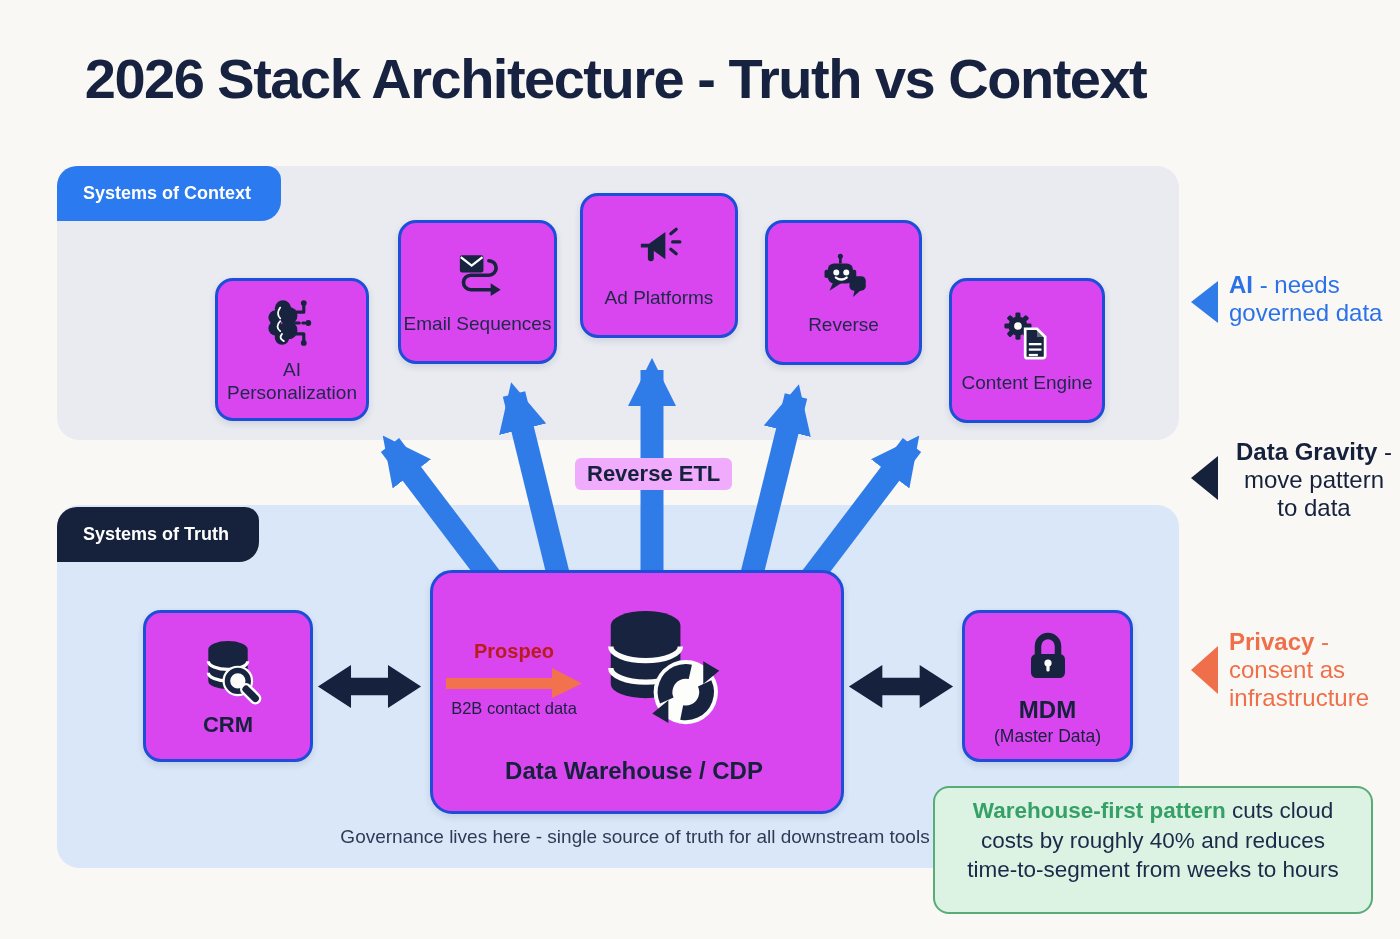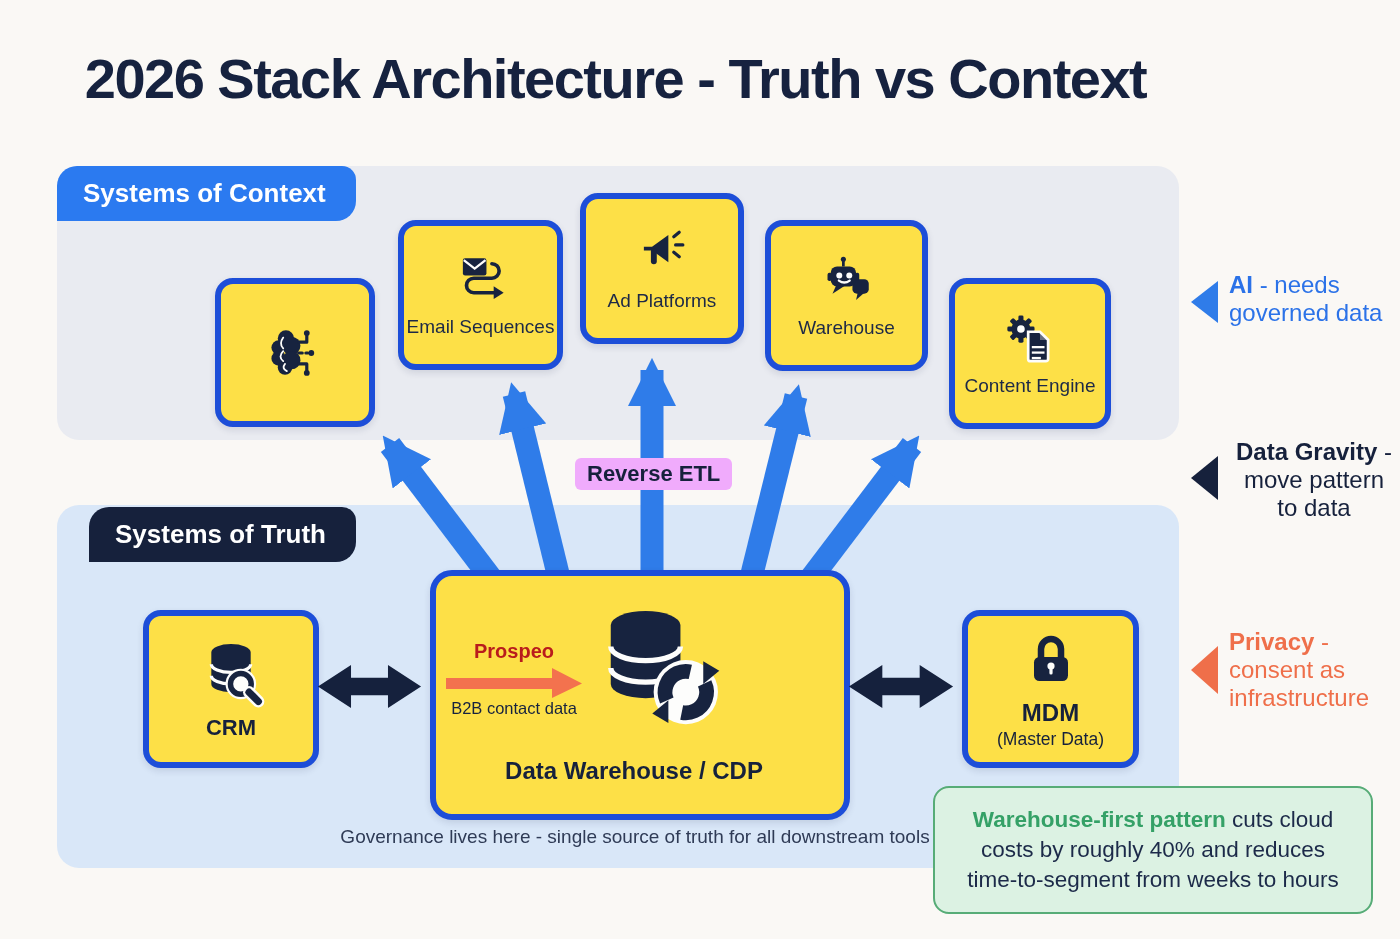--- a/index.html
+++ b/index.html
@@ -16,27 +16,27 @@
     font-size:56px;font-weight:800;letter-spacing:-1.5px;color:#16223f;
   }
   
   .panel{border-radius:22px;}
   .panel-context{left:57px;top:166px;width:1122px;height:274px;background:#e9ebf1;}
   .panel-truth{left:57px;top:505px;width:1122px;height:363px;background:#d9e7f8;}
   
   .badge{
     height:55px;line-height:55px;padding:0 30px 0 26px;
     border-radius:20px 14px 20px 0;
-    color:#ffffff;font-size:26px;font-weight:700;white-space:nowrap;
+    color:#ffffff;font-size:18px;font-weight:700;white-space:nowrap;
   }
   .badge-context{left:57px;top:166px;background:#2b7af0;}
-  .badge-truth{left:57px;top:507px;background:#16213c;margin-left:32px;}
+  .badge-truth{left:57px;top:507px;background:#16213c;}
   
   .card{
-    background:#fde047;border:6px solid #1d4ed8;border-radius:18px;
+    background:#d946ef;border:3px solid #1d4ed8;border-radius:18px;
     box-shadow:0 3px 7px rgba(25,35,70,.12);
     display:flex;flex-direction:column;align-items:center;justify-content:center;
     gap:7px;text-align:center;
   }
   .card .lbl{font-size:19px;font-weight:500;line-height:1.2;color:#1d2947;}
   .card .lbl-b{font-size:22px;font-weight:700;color:#16213c;line-height:1.15;}
   .card .lbl-sub{font-size:17.5px;font-weight:400;color:#16213c;line-height:1.2;}
   .c-ai{left:215px;top:278px;width:148px;height:137px;}
   .c-email{left:398px;top:220px;width:153px;height:138px;}
   .c-ads{left:580px;top:193px;width:152px;height:139px;}
@@ -53,21 +53,21 @@
   .retl{
     left:575px;top:458px;padding:3px 12px;background:#f0abfc;border-radius:6px;
     font-size:22px;font-weight:700;color:#16213c;
   }
   
   .gov{left:240px;top:826px;width:790px;text-align:center;font-size:19px;color:#2f3b56;}
   
   .callout{
     left:933px;top:786px;width:440px;height:128px;box-sizing:border-box;
     background:#dcf2e3;border:2px solid #57ac77;border-radius:16px;
-    display:flex;align-items:center;justify-content:center;padding:8px 24px;
+    display:flex;justify-content:center;padding:8px 24px;
     text-align:center;font-size:22.5px;line-height:1.32;font-weight:500;color:#1c2a49;
   }
   .callout b{color:#35a167;font-weight:700;}
   
   .note{font-size:24px;line-height:1.17;}
   .note b{font-weight:700;}
   .note-ai{left:1229px;top:271px;width:170px;color:#2b72e8;}
   .note-dg{left:1229px;top:438px;width:170px;color:#16213c;text-align:center;}
   .note-pr{left:1229px;top:628px;width:175px;color:#ef6f4a;}
   svg{display:block;}
@@ -116,20 +116,21 @@
           <path d="M36 32 H40"></path>
           <path d="M44 32 H46"></path>
       </g>
       <g fill="#17233f">
         <circle cx="45" cy="10" r="3.2"></circle>
           <circle cx="50" cy="32" r="3.2"></circle>
           <circle cx="45" cy="54" r="3.2"></circle>
       </g>
     </svg>
   </span>
+  <span class="lbl">AI Personalization</span>
 </div>
 
 <div class="abs card c-email">
   <span>
     <svg width="58" height="58" viewBox="0 0 64 64">
       <rect x="12" y="8" width="26" height="19" rx="2.5" fill="#17233f"></rect>
       <path d="M13 10 L25 19.5 L37 10" stroke="#fdfdfc" stroke-width="2.5" fill="none"></path>
       <path d="M44 14 a8 8 0 0 1 0 16 H24 a8 8 0 0 0 0 16 h22" stroke="#17233f" stroke-width="4" fill="none" stroke-linecap="round"></path>
       <polygon points="46,39 57,46 46,53" fill="#17233f"></polygon>
     </svg>
@@ -161,21 +162,21 @@
       <circle cx="28" cy="8" r="2.8" fill="#17233f"></circle>
       <rect x="10.5" y="23" width="4.5" height="9" rx="2" fill="#17233f"></rect>
       <rect x="41" y="23" width="4.5" height="9" rx="2" fill="#17233f"></rect>
       <rect x="14" y="16" width="28" height="22" rx="7" fill="#17233f"></rect>
       <polygon points="20,37 16,46 30,37" fill="#17233f"></polygon>
       <circle cx="23.5" cy="26" r="3.3" fill="#fdfdfc"></circle>
         <circle cx="34.5" cy="26" r="3.3" fill="#fdfdfc"></circle>
       <path d="M23 31.5 Q29 35.8 35 31.5" stroke="#fdfdfc" stroke-width="2.5" fill="none" stroke-linecap="round"></path>
     </svg>
   </span>
-  <span class="lbl">Warehouse</span>
+  <span class="lbl">Reverse</span>
 </div>
 
 <div class="abs card c-content">
   <span>
     <svg width="58" height="58" viewBox="0 0 64 64">
       <g fill="#17233f" transform="translate(22,21)">
         <g>
             <rect x="-2.8" y="-15" width="5.6" height="8" rx="1.6"></rect>
           </g>
         <g transform="rotate(45)">

